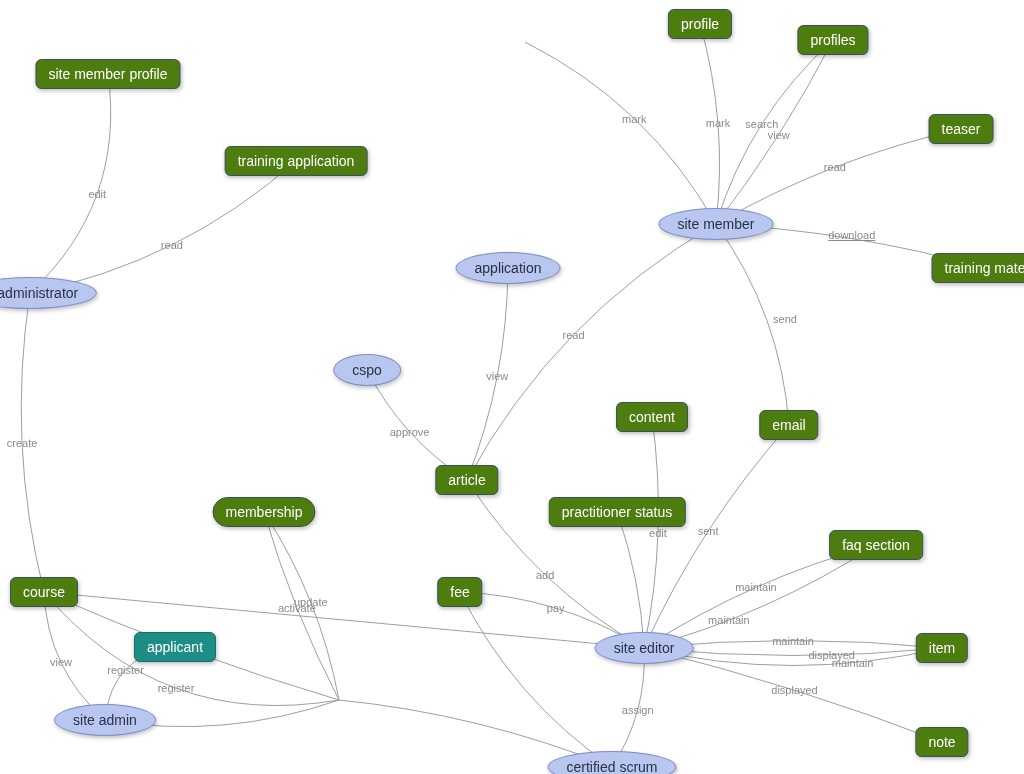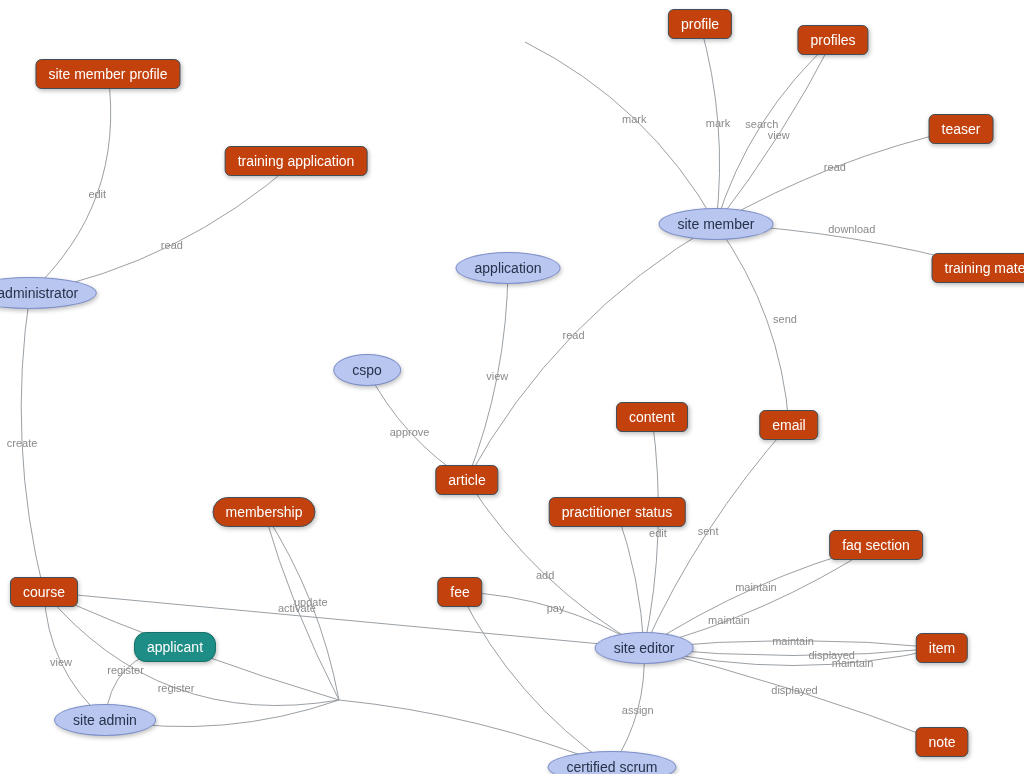--- a/index.html
+++ b/index.html
@@ -29,28 +29,27 @@
     transform: translate(-50%, -50%);
     white-space: nowrap;
     font-size: 14px;
     color: #ffffff;
     padding: 6px 12px;
     box-shadow: 1px 2px 4px rgba(0,0,0,0.25);
     cursor: default;
     user-select: none;
   }
   .node.rect {
-    background: #c2410c;
+    background: #4d7c0f;
     border: 1px solid #3f4f58;
     border-radius: 6px;
   }
   .node.rect.alt {
     background: #1e8d86;
     border-color: #157069;
-    border-radius: 12px;
   }
   .node.ellipse {
     background: #b8c6f0;
     border: 1px solid #7d8fc9;
     border-radius: 50% / 50%;
     color: #27324a;
     padding: 7px 18px;
   }
   .edge-label {
     position: absolute;
@@ -113,21 +112,21 @@
     <div class="edge-label" style="left: 310.788px; top: 602.295px;">update</div>
     <div class="edge-label" style="left: 175.048px; top: 645.248px;">read</div>
     <div class="edge-label" style="left: 409.601px; top: 431.727px;">approve</div>
     <div class="edge-label" style="left: 497.318px; top: 375.899px;">view</div>
     <div class="edge-label" style="left: 573.579px; top: 334.569px;">read</div>
     <div class="edge-label" style="left: 634.297px; top: 118.521px;">mark</div>
     <div class="edge-label" style="left: 717.968px; top: 123.203px;">mark</div>
     <div class="edge-label" style="left: 778.719px; top: 134.683px;">view</div>
     <div class="edge-label" style="left: 761.842px; top: 123.951px;">search</div>
     <div class="edge-label" style="left: 834.885px; top: 167.176px;">read</div>
-    <div class="edge-label" style="left: 851.711px; top: 229px;">download</div>
+    <div class="edge-label" style="left: 851.711px; top: 235px; text-decoration: underline;">download</div>
     <div class="edge-label" style="left: 737px; top: 319.379px; margin-left: 48px;">send</div>
     <div class="edge-label" style="left: 545.174px; top: 574.88px;">add</div>
     <div class="edge-label" style="left: 657.994px; top: 532.846px;">edit</div>
     <div class="edge-label" style="left: 708.116px; top: 531.049px;">sent</div>
     <div class="edge-label" style="left: 755.942px; top: 587.36px;">maintain</div>
     <div class="edge-label" style="left: 728.893px; top: 620.267px;">maintain</div>
     <div class="edge-label" style="left: 793px; top: 640.5px;">maintain</div>
     <div class="edge-label" style="left: 831.74px; top: 654.993px;">displayed</div>
     <div class="edge-label" style="left: 852.6px; top: 662.7px;">maintain</div>
     <div class="edge-label" style="left: 794.504px; top: 690.232px;">displayed</div>

